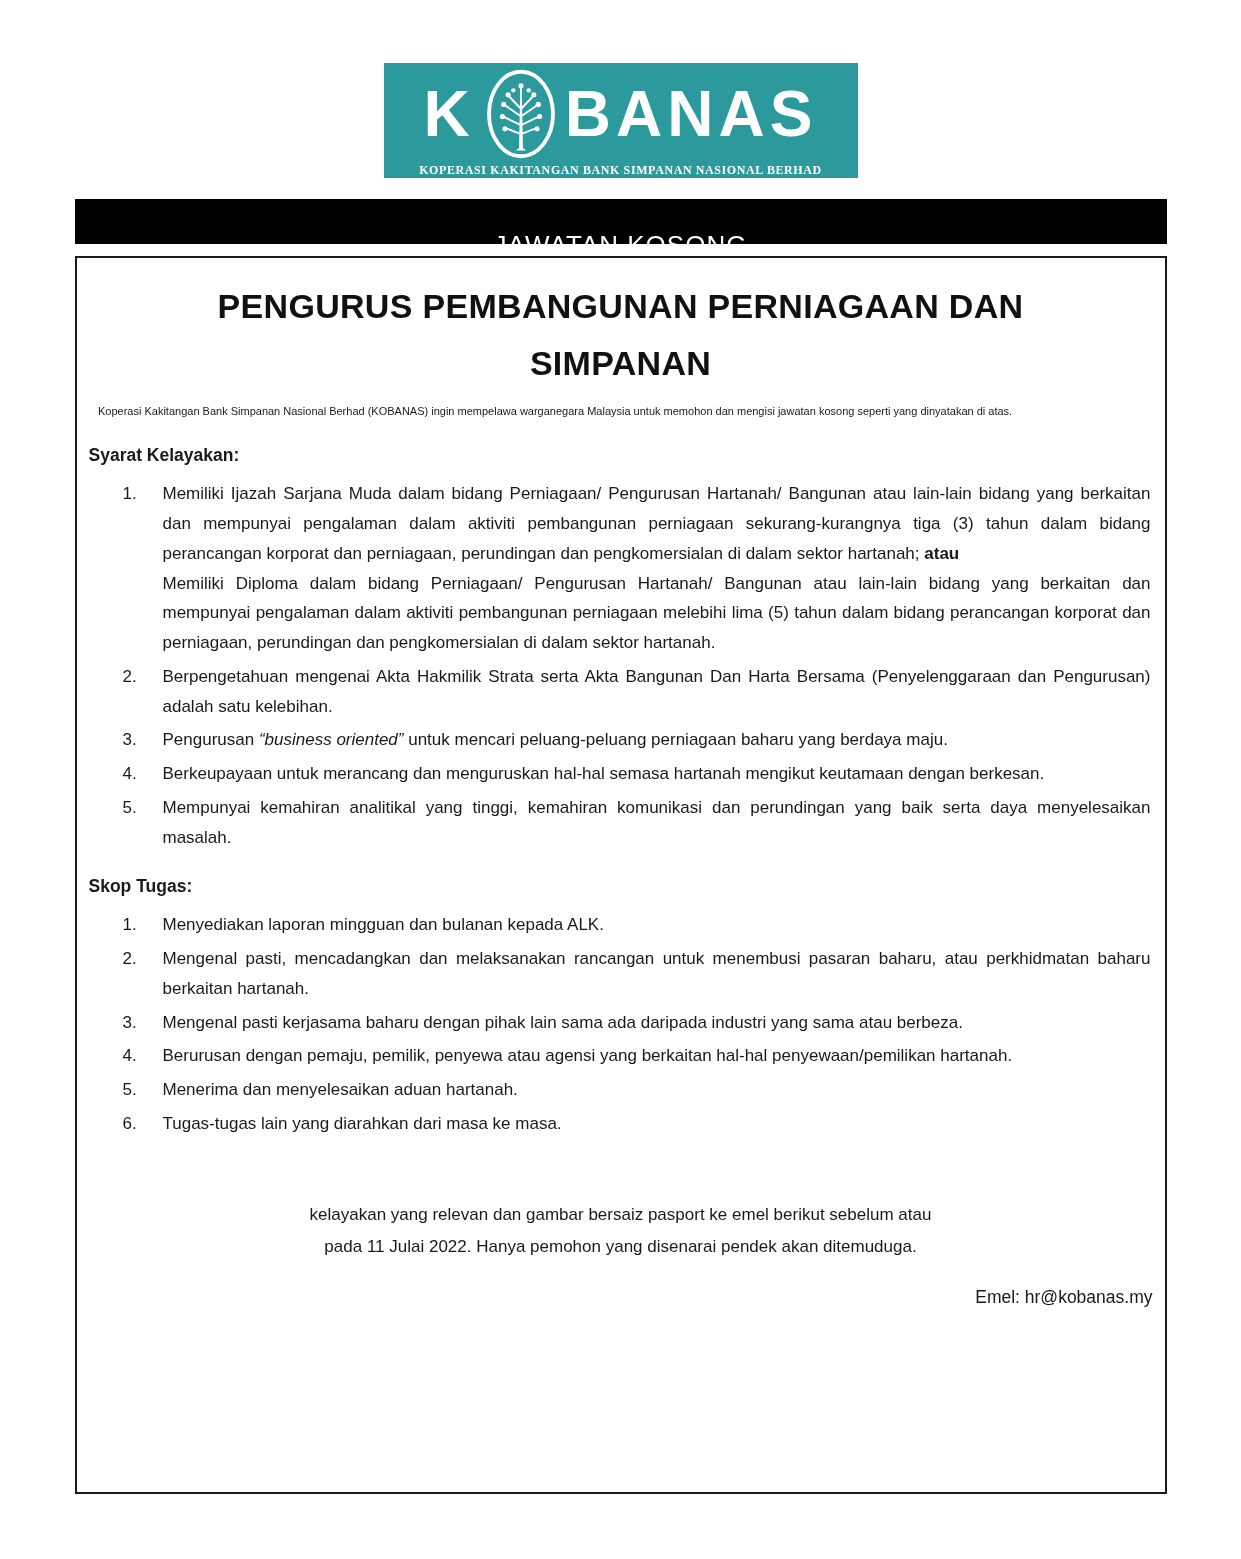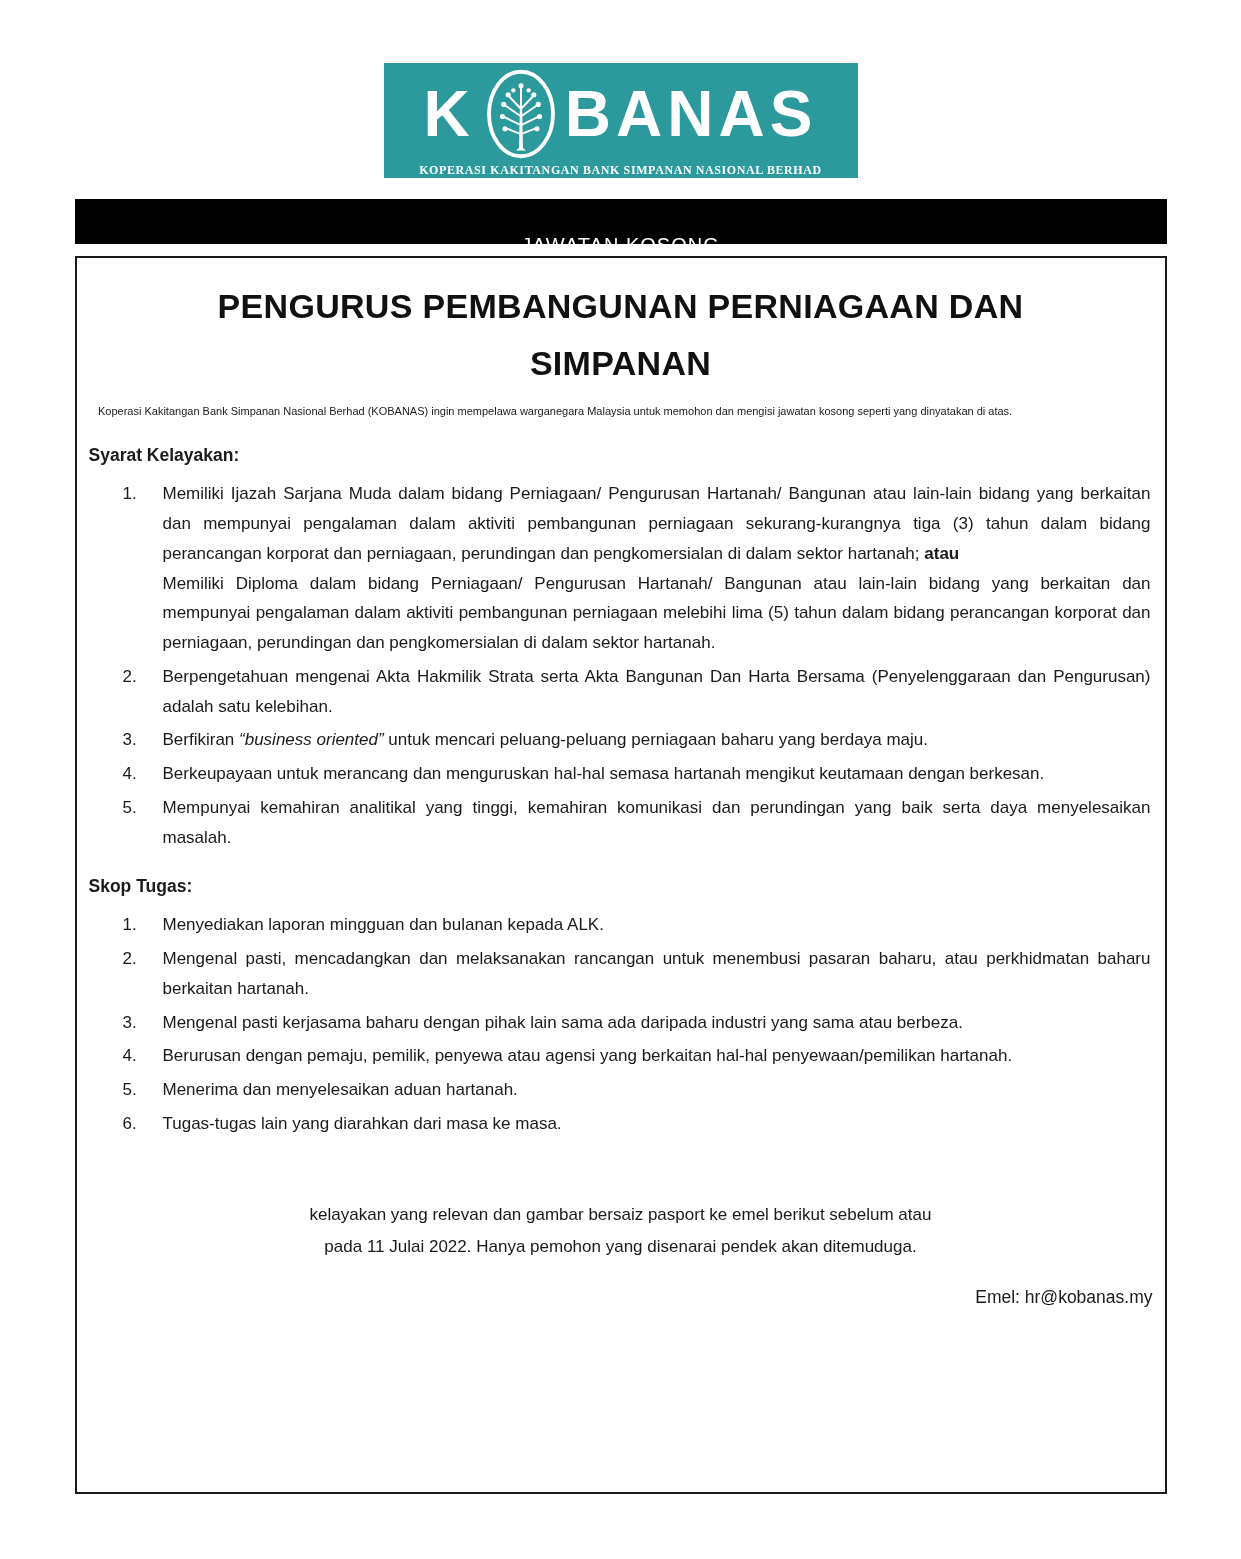--- a/index.html
+++ b/index.html
@@ -24,21 +24,21 @@
   .logo-subtitle{
     color:#fff;font-family:"Liberation Serif", serif;font-weight:700;
     font-size:12px;letter-spacing:0.6px;margin-top:1px;white-space:nowrap;
   }
 
   
   .banner-bar{
     width:1092px;height:45px;margin:21px auto 0;background:#000;
     display:flex;align-items:center;justify-content:center;
   }
-  .banner-bar span{color:#fff;font-size:20px;letter-spacing:1px;margin-top:48px;}
+  .banner-bar span{color:#fff;font-size:26px;letter-spacing:1px;margin-top:48px;}
 
   
   .content-box{
     width:1092px;min-height:1238px;margin:12px auto 0;
     border:2px solid #1a1a1a;box-sizing:border-box;
     padding:14px 12px 18px;
   }
   h1.job-title{
     text-align:center;font-size:34px;line-height:1.68;letter-spacing:0.3px;
     margin:6px 0 10px;font-weight:700;color:#111;
@@ -122,21 +122,21 @@
           <p><span>Memiliki Ijazah Sarjana Muda dalam bidang Perniagaan/ Pengurusan Hartanah/ Bangunan atau lain-lain bidang yang berkaitan dan mempunyai pengalaman dalam aktiviti pembangunan perniagaan sekurang-kurangnya tiga (3) tahun dalam bidang perancangan korporat dan perniagaan, perundingan dan pengkomersialan di dalam sektor hartanah; </span><b>atau</b></p>
           <p>Memiliki Diploma dalam bidang Perniagaan/ Pengurusan Hartanah/ Bangunan atau lain-lain bidang yang berkaitan dan mempunyai pengalaman dalam aktiviti pembangunan perniagaan melebihi lima (5) tahun dalam bidang perancangan korporat dan perniagaan, perundingan dan pengkomersialan di dalam sektor hartanah.</p>
         </div>
       </div>
       <div class="li">
         <span class="num">2.</span>
         <div class="txt">Berpengetahuan mengenai Akta Hakmilik Strata serta Akta Bangunan Dan Harta Bersama (Penyelenggaraan dan Pengurusan) adalah satu kelebihan.</div>
       </div>
       <div class="li">
         <span class="num">3.</span>
-        <div class="txt"><span>Berfikiran </span><i>“business oriented”</i><span> untuk mencari peluang-peluang perniagaan baharu yang berdaya maju.</span></div>
+        <div class="txt"><span>Pengurusan </span><i>“business oriented”</i><span> untuk mencari peluang-peluang perniagaan baharu yang berdaya maju.</span></div>
       </div>
       <div class="li">
         <span class="num">4.</span>
         <div class="txt">Berkeupayaan untuk merancang dan menguruskan hal-hal semasa hartanah mengikut keutamaan dengan berkesan.</div>
       </div>
       <div class="li">
         <span class="num">5.</span>
         <div class="txt">Mempunyai kemahiran analitikal yang tinggi, kemahiran komunikasi dan perundingan yang baik serta daya menyelesaikan masalah.</div>
       </div>
     </div>

